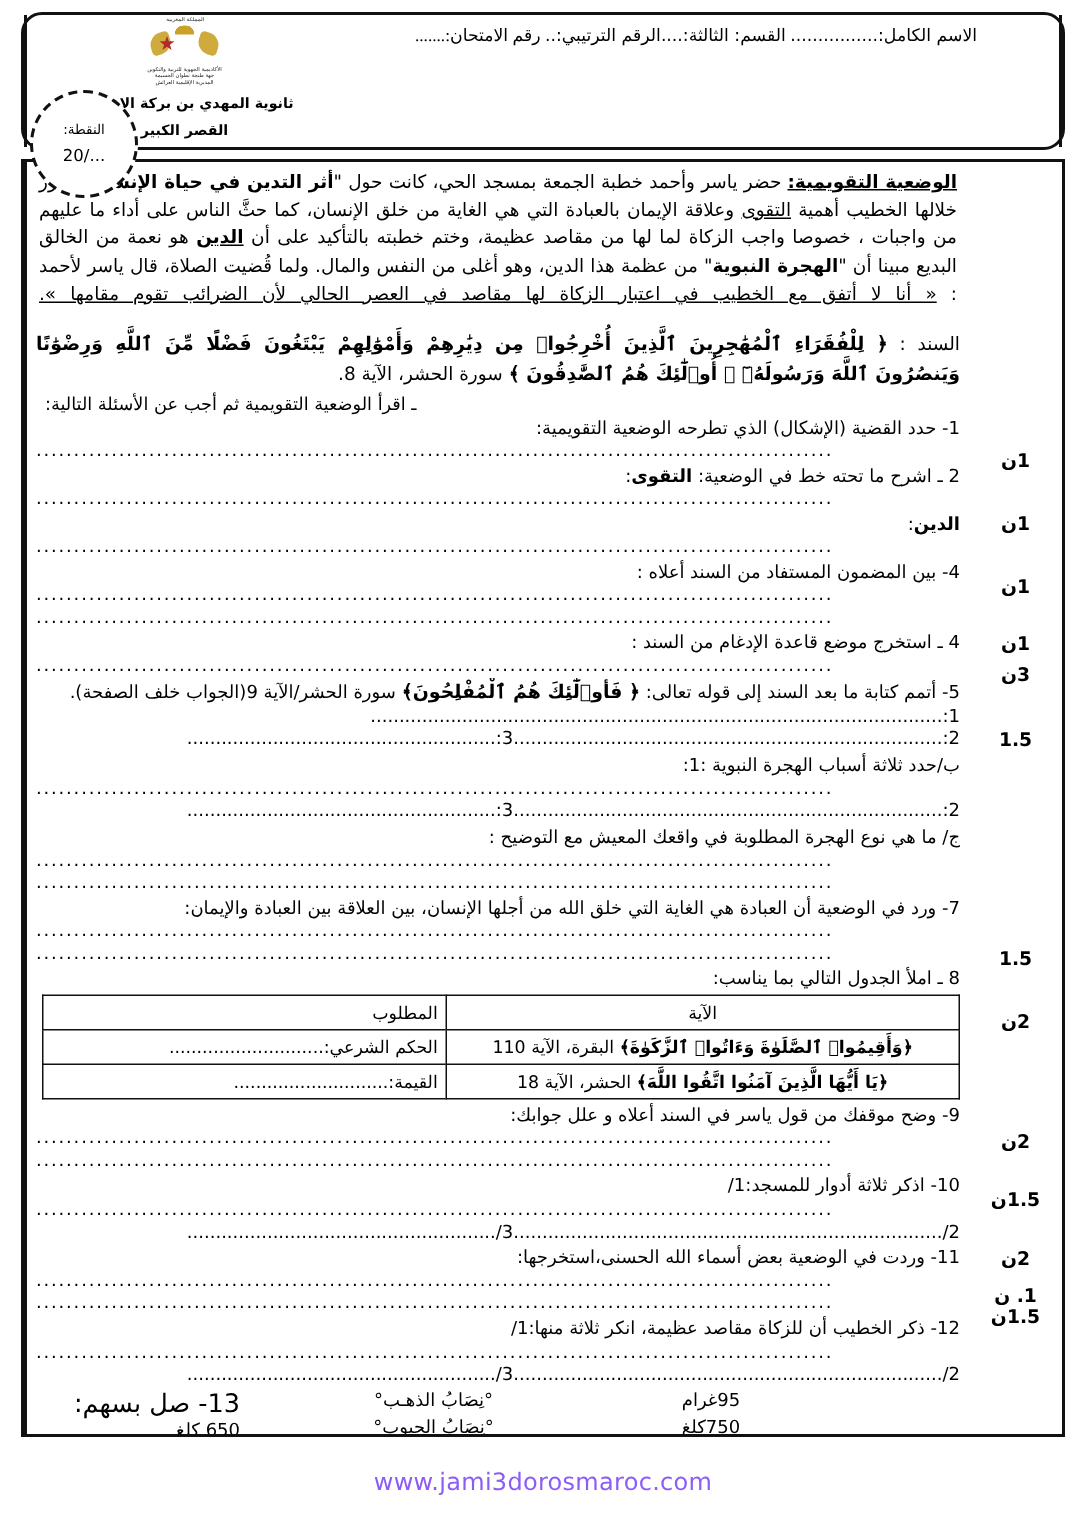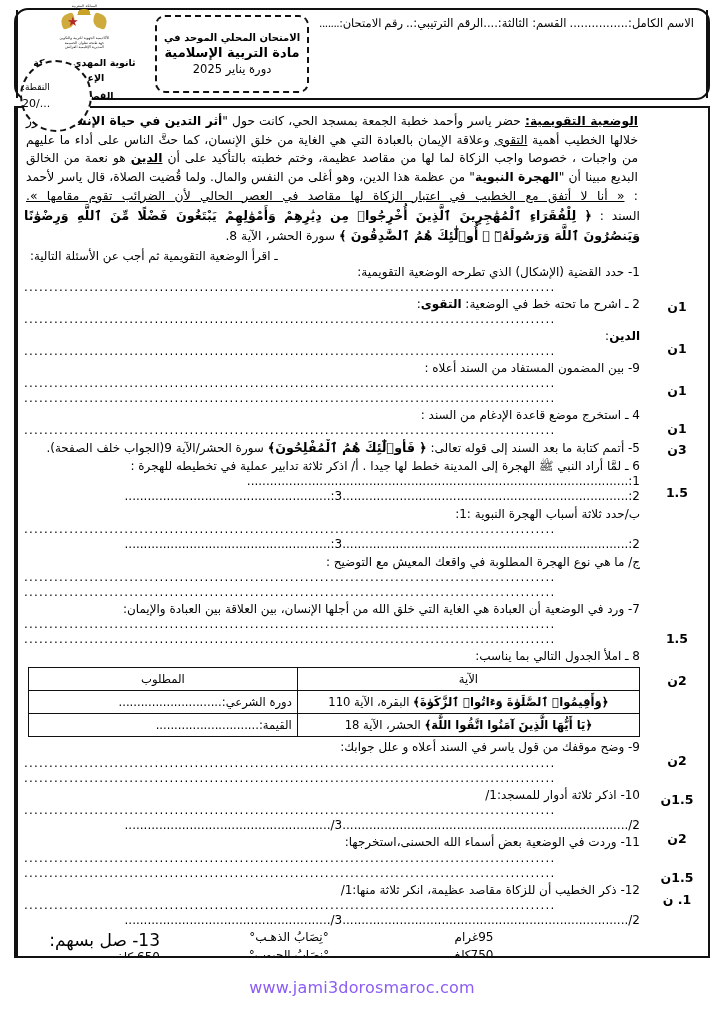--- a/index.html
+++ b/index.html
@@ -147,21 +147,21 @@
   .score-circle {
     position: absolute;
     left: 6px;
     top: 52px;
     width: 72px; height: 72px;
     border: 2px dashed #111;
     border-radius: 50%;
     background: #fff;
     display: flex;
     flex-direction: column;
-    align-items: flex-end;
+    align-items: center;
     justify-content: center;
     gap: 5px;
     z-index: 5;
   }
   .score-label { font-size: 9px; }
   .score-value { font-size: 11px; }
 
   
   .sheet {
     margin: 6px 14px 0 14px;
@@ -200,21 +200,21 @@
     text-align: justify;
     text-align-last: justify;
     padding: 2px 2px 0 2px;
   }
   .situation b { font-weight: bold; }
   .u { text-decoration: underline; }
 
   .snad {
     font-size: 12.3px;
     line-height: 1.55;
-    margin-top: 1px;
+    margin-top: 14px;
     text-align: justify;
   }
   .quran {
     font-family: "DejaVu Sans", "Liberation Serif", serif;
     font-weight: bold;
     font-size: 12.6px;
   }
 
   .instruction {
     font-size: 11.8px;
@@ -261,21 +261,21 @@
     table-layout: fixed;
     direction: rtl;
   }
   .ans-table td, .ans-table th {
     border: 1.4px solid #111;
     font-size: 11.6px;
     padding: 3px 5px;
     height: 23px;
     vertical-align: middle;
   }
-  .ans-table th { font-weight: normal; text-align: center; }
+  .ans-table th { font-weight: normal; }
   .col-aya { width: 56%; text-align: center; }
   .col-req { width: 44%; text-align: right; }
   .ayah-ar {
     font-family: "DejaVu Sans", "Liberation Serif", serif;
     font-weight: bold;
   }
   .req-cell { text-align: right; }
   .req-label { font-weight: normal; }
 
   
@@ -325,27 +325,20 @@
           <div class="star"></div>
         </div>
         <div class="emblem-sub-text" style="white-space: pre-line;">الأكاديمية الجهوية للتربية والتكوين
 جهة طنجة تطوان الحسيمة
 المديرية الإقليمية العرائش</div>
       </div>
       <div class="school-name">ثانوية المهدي بن بركة الإعدادية</div>
       <div class="school-name">القصر الكبير</div>
     </div>
 
-    <div class="exam-cell">
-      <div class="exam-dashed">
-        <div class="exam-line1">الامتحان المحلي الموحد في</div>
-        <div class="exam-line2">مادة التربية الإسلامية</div>
-        <div class="exam-line3">دورة يناير 2025</div>
-      </div>
-    </div>
 
     <div class="student-cell">
       <div class="student-line">الاسم الكامل:................</div>
       <div class="student-line">القسم: الثالثة:....الرقم الترتيبي:..</div>
       <div class="student-line si-row-3">رقم الامتحان:.......</div>
     </div>
   </div>
 
   <div class="score-circle">
     <div class="score-label">النقطة:</div>
@@ -370,30 +363,29 @@
     <div class="instruction">ـ اقرأ الوضعية التقويمية  ثم أجب عن الأسئلة التالية:</div>
 
     <div class="q">1- حدد القضية (الإشكال) الذي تطرحه  الوضعية التقويمية:</div>
     <div class="dotline">..........................................................................................................</div>
 
     <div class="q"><span>2 ـ اشرح ما تحته خط في الوضعية: </span><b>التقوى</b><span>:</span></div>
     <div class="dotline">..........................................................................................................</div>
     <div class="q"><b>الدين</b><span>:</span></div>
     <div class="dotline">..........................................................................................................</div>
 
-    <div class="q">9- بين المضمون المستفاد من السند أعلاه :</div>
+    <div class="q">4- بين المضمون المستفاد من السند أعلاه :</div>
     <div class="dotline">..........................................................................................................</div>
     <div class="dotline">..........................................................................................................</div>
 
     <div class="q">4 ـ استخرج موضع قاعدة الإدغام من السند :</div>
     <div class="dotline">..........................................................................................................</div>
 
     <div class="q"><span>5- أتمم كتابة ما بعد السند إلى قوله تعالى: </span><span class="quran">﴿ فَأُو۟لَٰٓئِكَ هُمُ ٱلْمُفْلِحُونَ﴾</span><span> سورة الحشر/الآية 9(الجواب خلف الصفحة).</span></div>
 
-    <div class="q">6 ـ لمَّا أراد النبي ﷺ الهجرة إلى المدينة خطط لها جيدا . أ/ اذكر ثلاثة تدابير عملية في تخطيطه للهجرة :</div>
     <div class="numline"><span>1:</span><span>....................................................................................................</span></div>
     <div class="numline"><span>2:</span><span>...........................................................................</span><span>3:</span><span>......................................................</span></div>
 
     <div class="q">ب/حدد ثلاثة أسباب الهجرة النبوية :1:</div>
     <div class="dotline">..........................................................................................................</div>
     <div class="numline"><span>2:</span><span>...........................................................................</span><span>3:</span><span>......................................................</span></div>
 
     <div class="q">ج/ ما هي نوع الهجرة المطلوبة في واقعك المعيش مع التوضيح :</div>
     <div class="dotline">..........................................................................................................</div>
     <div class="dotline">..........................................................................................................</div>
@@ -410,21 +402,21 @@
           <th class="col-req">المطلوب</th>
         </tr>
       </thead>
       <tbody>
         <tr>
           <td class="col-aya">
             <span class="ayah-ar">﴿وَأَقِيمُوا۟ ٱلصَّلَوٰةَ وَءَاتُوا۟ ٱلزَّكَوٰةَ﴾</span>
             <span>البقرة، الآية 110</span>
           </td>
           <td class="col-req req-cell">
-            <span class="req-label">دورة الشرعي:</span><span>............................</span>
+            <span class="req-label">الحكم الشرعي:</span><span>............................</span>
           </td>
         </tr>
         <tr>
           <td class="col-aya">
             <span class="ayah-ar">﴿يَا أَيُّهَا الَّذِينَ آمَنُوا اتَّقُوا اللَّهَ﴾</span>
             <span>الحشر، الآية 18</span>
           </td>
           <td class="col-req req-cell">
             <span class="req-label">القيمة:</span><span>............................</span>
           </td>
@@ -471,17 +463,17 @@
     <div class="mark" style="top:275px">1ن</div>
     <div class="mark" style="top:313px">1ن</div>
     <div class="mark" style="top:334px">3ن</div>
     <div class="mark" style="top:377px">1.5</div>
     <div class="mark" style="top:523px">1.5</div>
     <div class="mark" style="top:565px">2ن</div>
     <div class="mark" style="top:645px">2ن</div>
     <div class="mark" style="top:684px">1.5ن</div>
     <div class="mark" style="top:723px">2ن</div>
     <div class="mark" style="top:762px">1.5ن</div>
-    <div class="mark" style="top:784px">1. ن</div>
+    <div class="mark" style="top:748px">1. ن</div>
   </div>
 </div>
 
 <div class="footer" style="color: #8b5cf6;">www.jami3dorosmaroc.com</div>
 
 </body></html>

